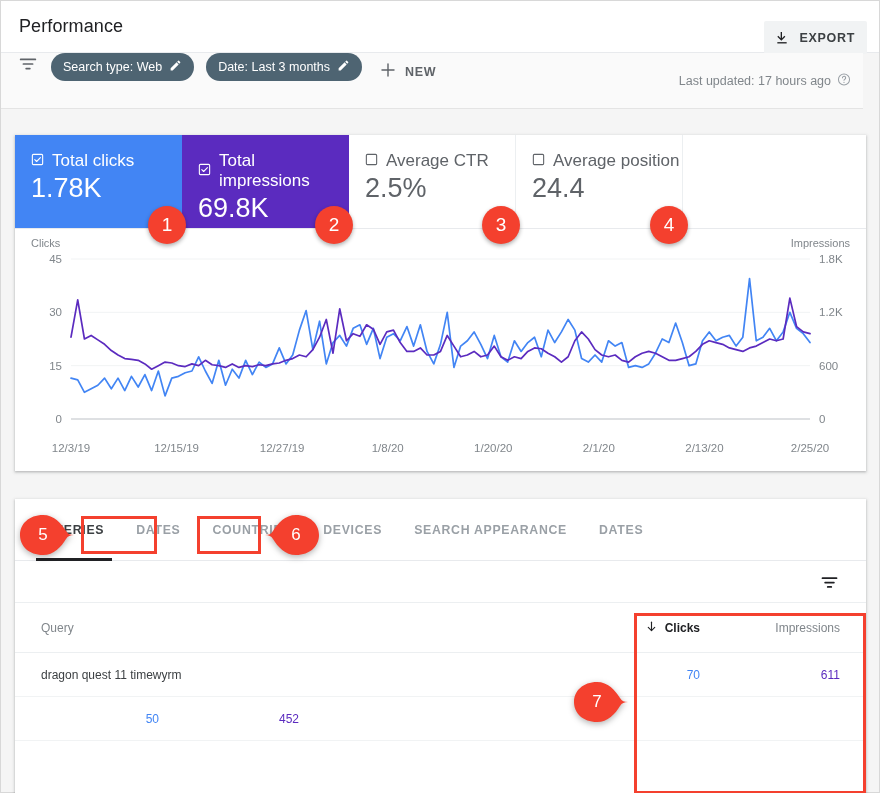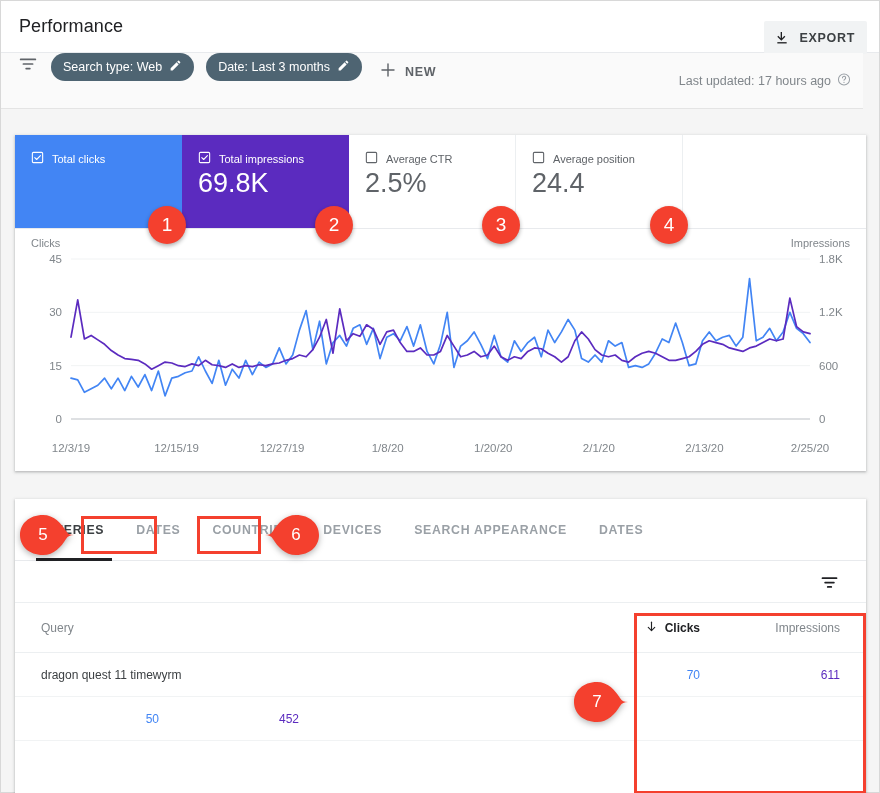--- a/index.html
+++ b/index.html
@@ -80,21 +80,21 @@
   .metrics { display: flex; height: 94px; border-bottom: 1px solid #e8eaed; }
   .metric {
     flex: 0 0 167px; padding: 16px 0 0 16px; position: relative;
     border-right: 1px solid #eceff1; cursor: pointer;
   }
   .metric.m-clicks { background: #4285f4; border-right: none; }
   .metric.m-impr   { background: #5b2bbf; border-right: none; }
   .metric.m-blank  { flex: 1 1 auto; border-right: none; cursor: default; }
   .metric .mhead {
     display: flex; align-items: center; gap: 8px;
-    font-size: 11px; margin-bottom: 3px;
+    font-size: 17px; margin-bottom: 3px;
   }
   .metric.m-clicks .mhead, .metric.m-impr .mhead { color: #ffffff; }
   .metric.m-ctr .mhead, .metric.m-pos .mhead { color: #5f6368; }
   .cbox { width: 13px; height: 13px; flex: 0 0 13px; }
   .mval { font-size: 27px; line-height: 1.08; font-weight: 400; }
   .metric.m-clicks .mval, .metric.m-impr .mval { color: #ffffff; }
   .metric.m-ctr .mval, .metric.m-pos .mval { color: #5f6368; }
 
   .plot-wrap { position: relative; height: 241px; }
   .axis-title {
@@ -245,20 +245,21 @@
       <div class="metric m-clicks">
         <div class="mhead">
           <span>
             <svg class="cbox" viewBox="0 0 24 24" fill="none" stroke="#ffffff" stroke-width="2">
               <rect x="2.5" y="2.5" width="19" height="19" rx="2"></rect>
               <path d="M7 12.3l3.4 3.4L17.4 8.6" stroke-linecap="round" stroke-linejoin="round"></path>
             </svg>
           </span>
           <span>Total clicks</span>
         </div>
+        <div class="mval">1.78K</div>
       </div>
 
       <div class="metric m-impr">
         <div class="mhead">
           <span>
             <svg class="cbox" viewBox="0 0 24 24" fill="none" stroke="#ffffff" stroke-width="2">
               <rect x="2.5" y="2.5" width="19" height="19" rx="2"></rect>
               <path d="M7 12.3l3.4 3.4L17.4 8.6" stroke-linecap="round" stroke-linejoin="round"></path>
             </svg>
           </span>

